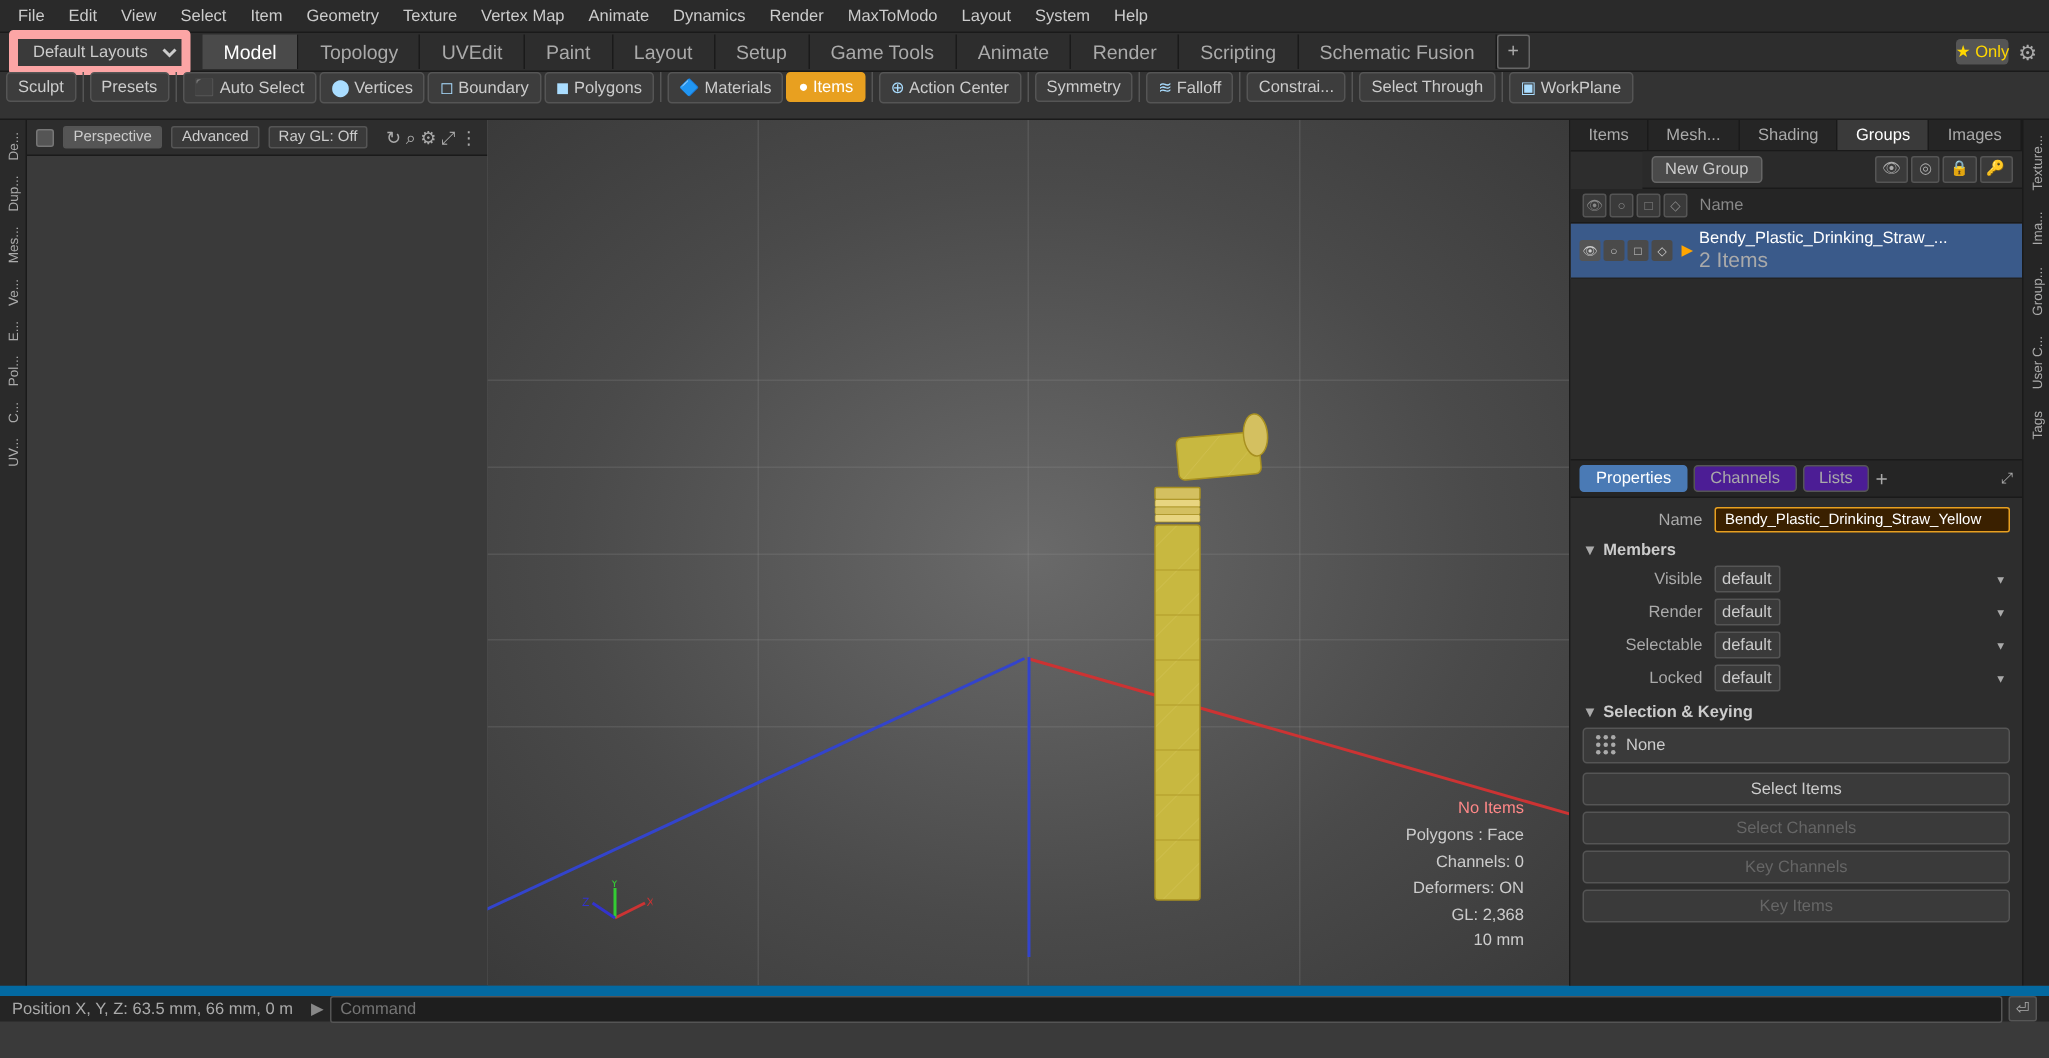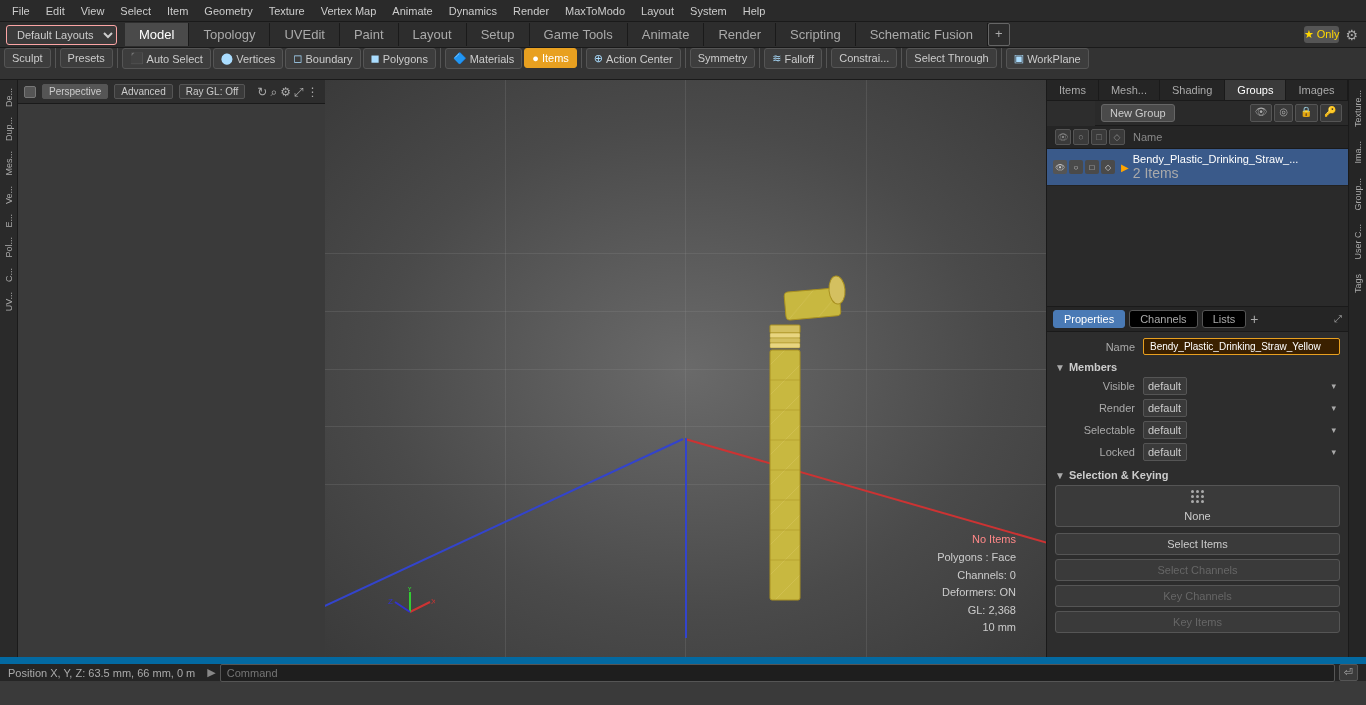--- a/index.html
+++ b/index.html
@@ -4,21 +4,21 @@
   <style>
     * { box-sizing: border-box; margin: 0; padding: 0; }
     body { background: #3a3a3a; color: #ccc; font-family: Arial, sans-serif; font-size: 11px; width: 1366px; height: 705px; overflow: hidden; }
 
     
     .menu-bar { display: flex; align-items: center; background: #2a2a2a; height: 22px; padding: 0 4px; border-bottom: 1px solid #1a1a1a; }
     .menu-item { padding: 2px 8px; cursor: pointer; color: #ccc; font-size: 11px; }
 
     
     .layout-bar { display: flex; align-items: center; background: #2d2d2d; height: 26px; border-bottom: 1px solid #1a1a1a; }
-    .layout-dropdown { background: #3a3a3a; color: #ccc; border: 1px solid #fca5a5; border-radius: 3px; padding: 2px 6px; font-size: 11px; margin-left: 6px; }
+    .layout-dropdown { background: #3a3a3a; color: #ccc; border: 6px solid #fca5a5; border-radius: 3px; padding: 2px 6px; font-size: 11px; margin-left: 6px; }
     .layout-tabs { display: flex; margin-left: 8px; flex: 1; }
     .layout-tab { padding: 4px 14px; color: #aaa; cursor: pointer; font-size: 13px; border-right: 1px solid #1a1a1a; }
     .layout-tab.active { background: #4a4a4a; color: #fff; }
     .layout-bar-right { display: flex; align-items: center; gap: 6px; padding-right: 8px; }
     .star-only { background: #555; border-radius: 3px; padding: 2px 0; font-size: 11px; color: #ffd700; }
     .gear-btn { color: #aaa; font-size: 14px; cursor: pointer; }
 
     
     .toolbar { display: flex; align-items: flex-start; background: #333; height: 32px; border-bottom: 1px solid #1a1a1a; padding: 0 4px; gap: 2px; flex-wrap: nowrap; overflow: hidden; }
     .tb-btn { display: flex; align-items: center; gap: 3px; background: #3d3d3d; border: 1px solid #555; border-radius: 3px; padding: 3px 7px; cursor: pointer; font-size: 11px; color: #ccc; white-space: nowrap; }
@@ -75,41 +75,41 @@
     .groups-item { display: flex; align-items: center; padding: 4px 6px; border-bottom: 1px solid #222; background: #3a5a8a; }
     .groups-item .item-icons { display: flex; gap: 2px; margin-right: 6px; }
     .groups-item .item-icon { width: 14px; height: 14px; background: #4a4a4a; border-radius: 2px; display: flex; align-items: center; justify-content: center; font-size: 8px; color: #ccc; }
     .groups-item .item-icon.eye { background: #555; }
     .groups-item .item-expand { color: #ffa500; font-size: 10px; margin-right: 4px; }
     .groups-item .item-name { color: #fff; font-size: 11px; flex: 1; }
     .groups-item .item-sub { color: #aaa; font-size: 14px; }
 
     
     .props-header { display: flex; align-items: center; background: #252525; padding: 3px 6px; border-bottom: 1px solid #1a1a1a; border-top: 1px solid #1a1a1a; gap: 4px; }
-    .props-tab { padding: 2px 10px; font-size: 11px; color: #aaa; cursor: pointer; background: #000000; border: 1px solid #555; border-radius: 3px; }
+    .props-tab { padding: 2px 10px; font-size: 11px; color: #aaa; cursor: pointer; background: #4c1d95; border: 1px solid #555; border-radius: 3px; }
     .props-tab.active { background: #4a7ab5; color: #fff; border-color: #4a7ab5; }
 
     
     .props-body { flex: 1; overflow-y: auto; padding: 6px 8px; background: #2d2d2d; }
     .prop-name-row { display: flex; align-items: center; margin-bottom: 6px; }
     .prop-label { color: #aaa; font-size: 11px; width: 80px; text-align: right; margin-right: 8px; }
     .prop-input { flex: 1; background: #1e1e1e; border: 1px solid #555; border-radius: 2px; padding: 2px 6px; color: #fff; font-size: 11px; }
     .prop-input-orange { background: #3a2000; border-color: #e8a020; }
 
     .section-header { display: flex; align-items: center; margin-bottom: 4px; margin-top: 4px; cursor: pointer; }
     .section-arrow { color: #aaa; margin-right: 4px; font-size: 10px; }
     .section-label { color: #ccc; font-size: 11px; font-weight: bold; }
 
     .prop-row { display: flex; align-items: center; margin-bottom: 4px; }
     .prop-select { flex: 1; background: #3a3a3a; border: 1px solid #555; border-radius: 2px; padding: 2px 4px; color: #ccc; font-size: 11px; appearance: none; -webkit-appearance: none; }
     .prop-select-wrapper { flex: 1; position: relative; }
     .prop-select-arrow { position: absolute; right: 4px; top: 50%; transform: translateY(-50%); color: #aaa; font-size: 9px; pointer-events: none; }
     .keying-btn { flex: 1; background: #3a3a3a; border: 1px solid #555; border-radius: 3px; padding: 4px 6px; font-size: 11px; color: #ccc; cursor: pointer; text-align: center; }
     .keying-btn.disabled { color: #666; cursor: default; }
-    .keying-none-btn { display: flex; align-items: center; gap: 6px; background: #3a3a3a; border: 1px solid #555; border-radius: 3px; padding: 4px 8px; margin-bottom: 6px; cursor: pointer; width: 100%; flex-direction: column; }
+    .keying-none-btn { display: flex; align-items: center; gap: 6px; background: #3a3a3a; border: 1px solid #555; border-radius: 3px; padding: 4px 8px; margin-bottom: 6px; cursor: pointer; width: 100%; }
     .keying-grid-icon { display: grid; grid-template-columns: 1fr 1fr 1fr; gap: 1px; width: 14px; height: 14px; }
     .keying-grid-dot { background: #aaa; width: 3px; height: 3px; border-radius: 50%; }
 
     
     .texture-sidebar { width: 18px; background: #252525; border-left: 1px solid #1a1a1a; display: flex; flex-direction: column; align-items: center; padding: 4px 0; gap: 2px; }
     .texture-tab { writing-mode: vertical-rl; text-orientation: mixed; transform: rotate(180deg); font-size: 9px; color: #aaa; padding: 6px 2px; cursor: pointer; white-space: nowrap; }
 
     
     .bottom-bar { display: flex; align-items: center; background: #252525; height: 24px; border-top: 7px solid #0369a1; padding: 0 8px; gap: 8px; }
     .bottom-pos { font-size: 11px; color: #aaa; }

